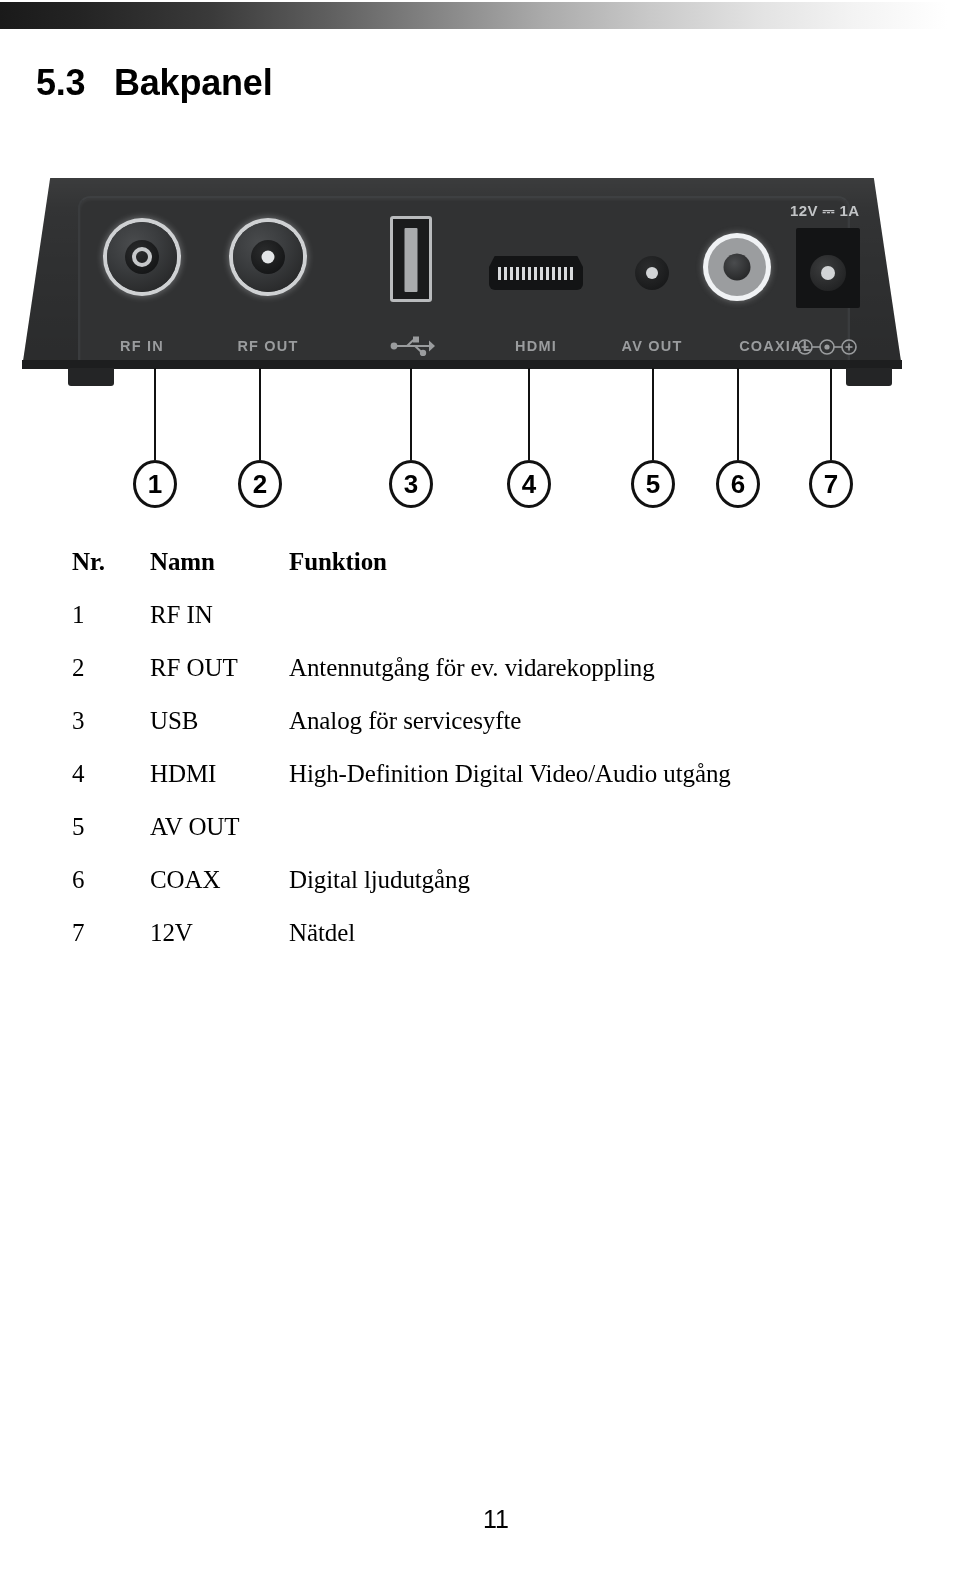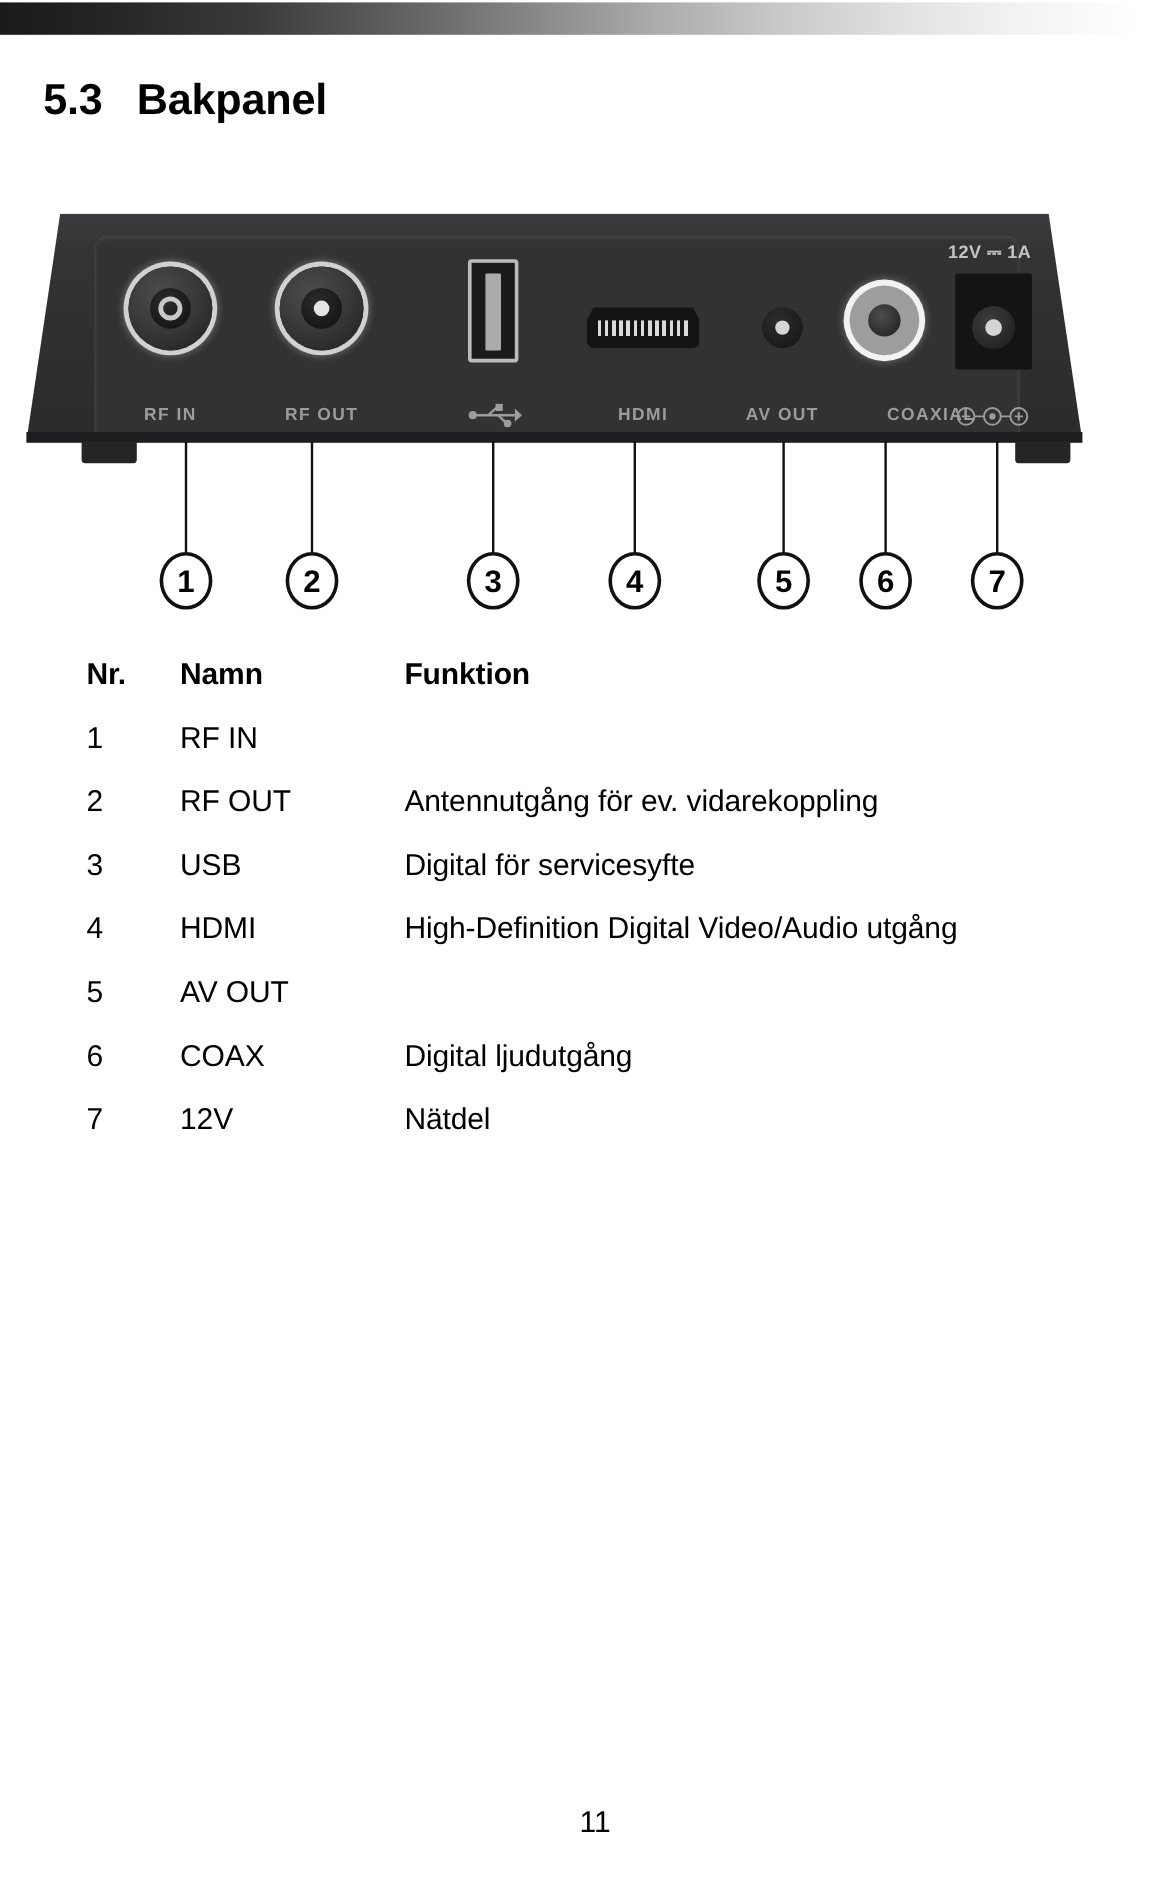--- a/index.html
+++ b/index.html
@@ -303,24 +303,25 @@
   #spec-table {
     position: absolute;
     left: 72px;
     top: 548px;
     width: 868px;
   }
   .trow {
     display: flex;
     align-items: baseline;
     height: 53px;
+    font-family: Liberation Serif, serif;
   }
   .c-nr   { width: 78px;  flex: none; }
   .c-name { width: 139px; flex: none; }
-  .c-func { flex: 1 1 auto; margin-left: 48px; }
+  .c-func { flex: 1 1 auto; }
   .trow span {
     font-size: 25px;
     letter-spacing: -0.1px;
     white-space: nowrap;
   }
   .trow.head span { font-weight: bold; }
 
   
   #page-number {
     position: absolute;
@@ -441,21 +442,21 @@
 
   <div class="trow">
     <span class="c-nr">2</span>
     <span class="c-name">RF OUT</span>
     <span class="c-func">Antennutgång för ev. vidarekoppling</span>
   </div>
 
   <div class="trow">
     <span class="c-nr">3</span>
     <span class="c-name">USB</span>
-    <span class="c-func">Digital för servicesyfte</span>
+    <span class="c-func">Analog för servicesyfte</span>
   </div>
 
   <div class="trow">
     <span class="c-nr">4</span>
     <span class="c-name">HDMI</span>
     <span class="c-func">High-Definition Digital Video/Audio utgång</span>
   </div>
 
   <div class="trow">
     <span class="c-nr">5</span>

